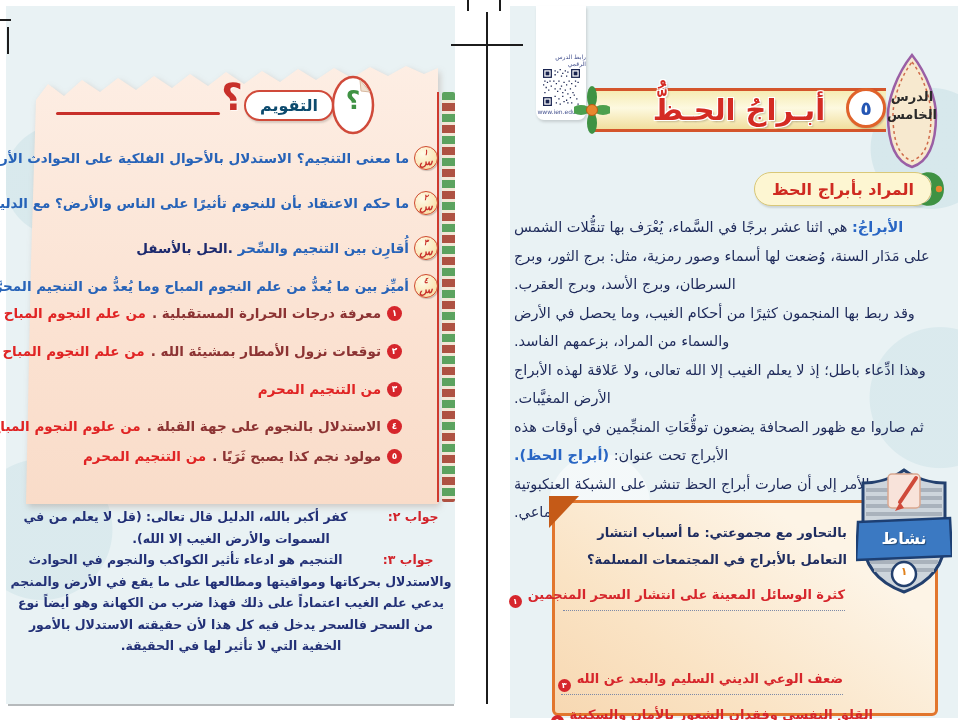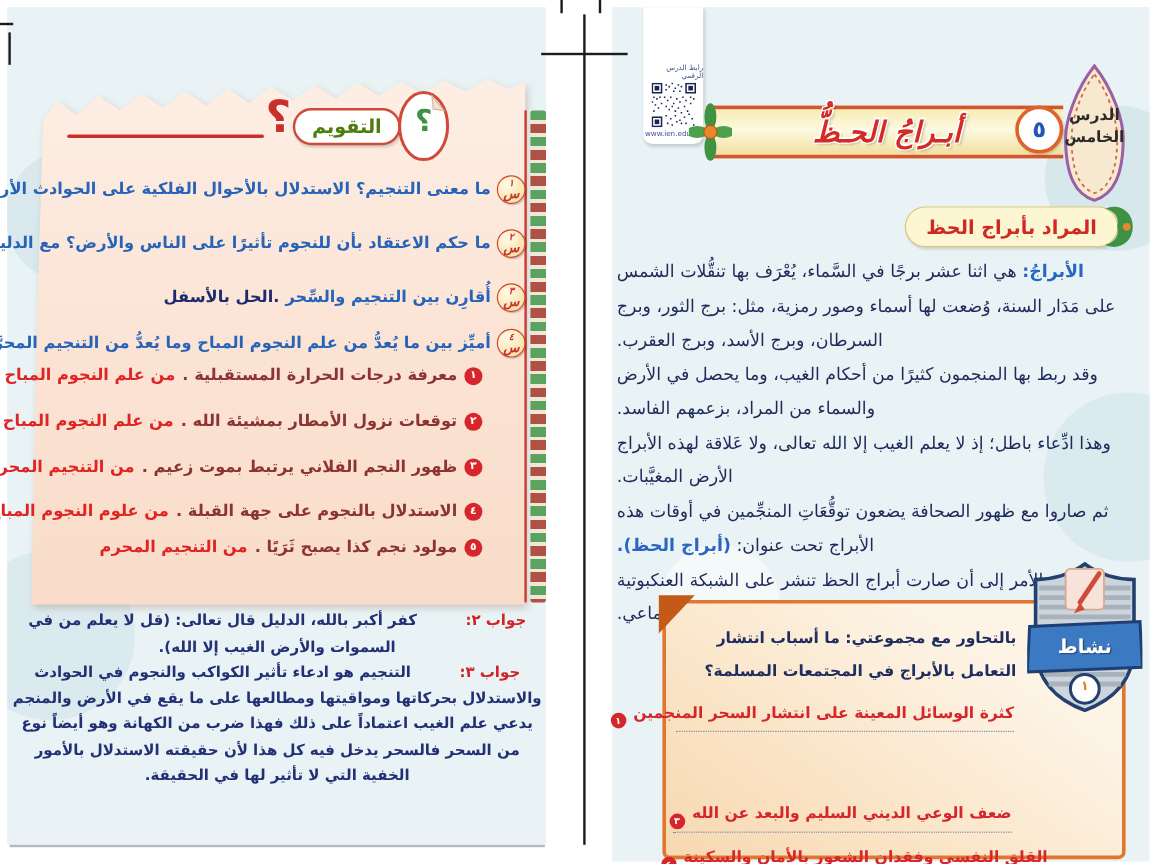--- a/index.html
+++ b/index.html
@@ -40,21 +40,21 @@
   #ornament-strip { position:absolute; left:442px; top:92px; width:13px; height:410px; opacity:.9;
       background:repeating-linear-gradient(180deg,#4c9a4f 0 8px,#f3e6d4 8px 11px,#a8402f 11px 19px,#f3e6d4 19px 22px);
       border-radius:2px; }
 
   
   #assess-line { position:absolute; left:56px; top:112px; width:164px; height:3px; background:#c8302a; border-radius:2px; }
   #assess-qmark { position:absolute; left:216px; top:76px; width:32px; height:56px; color:#c8302a;
       font-size:37px; font-weight:bold; text-align:center; text-shadow:1px 1px 0 rgba(255,255,255,.7); }
   #assess-pill { position:absolute; left:244px; top:90px; width:90px; height:31px; background:#fff;
       border:2px solid #d04a3a; border-radius:16px; display:flex; align-items:center; justify-content:center;
-      color:#4d7c0f; font-size:16px; font-weight:bold; box-shadow:1px 2px 2px rgba(0,0,0,.15); }
+      color:#0c4a6e; font-size:16px; font-weight:bold; box-shadow:1px 2px 2px rgba(0,0,0,.15); }
   #assess-oval { position:absolute; left:330px; top:74px; width:46px; height:62px; }
   #assess-oval-q { position:absolute; left:330px; top:86px; width:46px; text-align:center;
       color:#3f9243; font-size:25px; font-weight:bold; }
 
   
   .q-row { position:absolute; direction:rtl; white-space:nowrap; display:flex; align-items:center;
       gap:5px; font-size:13.5px; font-weight:bold; color:#2763b8; z-index:3; }
   .q-badge { width:24px; height:24px; border-radius:50%; flex:0 0 24px;
       background:radial-gradient(circle at 35% 30%, #fffbe8, #f7d896); border:1.5px solid #cf4a2e;
       display:inline-flex; flex-direction:column; align-items:center; justify-content:center;
@@ -89,22 +89,22 @@
   #qr-block { position:absolute; left:536px; top:6px; width:50px; height:114px; background:#fff;
       border-radius:0 0 8px 8px; box-shadow:1px 2px 3px rgba(0,0,0,.15); display:flex; flex-direction:column;
       align-items:center; justify-content:flex-end; padding-bottom:5px; gap:2px; }
   #qr-caption { font-size:6px; color:#44518e; direction:rtl; }
   #qr-url { font-size:6px; color:#44518e; }
 
   #lesson-banner { position:absolute; left:592px; top:88px; width:294px; height:44px;
       border-top:3px solid #d4552b; border-bottom:3px solid #d4552b;
       background:linear-gradient(180deg,#f6ecb4 0%,#fdf9e0 45%,#f1df9e 100%);
       display:flex; align-items:center; justify-content:center; z-index:1; }
-  #lesson-title { color:#d42b23; font-size:24px; font-weight:bold; direction:rtl;
-      text-shadow:1px 1px 0 #fff,-1px -1px 0 #fff,1px -1px 0 #fff,-1px 1px 0 #fff, 2px 2px 2px rgba(0,0,0,.2);font-style:italic; }
+  #lesson-title { color:#d42b23; font-size:29px; font-weight:bold; direction:rtl;
+      text-shadow:1px 1px 0 #fff,-1px -1px 0 #fff,1px -1px 0 #fff,-1px 1px 0 #fff, 2px 2px 2px rgba(0,0,0,.2); }
   #banner-finial { position:absolute; left:574px; top:84px; z-index:2; }
   #lesson-number-circle { position:absolute; left:846px; top:88px; width:40px; height:40px; border-radius:50%;
       background:#fff; border:3px solid #e0622a; display:flex; align-items:center; justify-content:center;
       color:#2456b4; font-size:19px; font-weight:bold; z-index:3; box-shadow:1px 1px 2px rgba(0,0,0,.2); }
   #medallion { position:absolute; left:882px; top:52px; z-index:2; }
   #medallion-text { position:absolute; left:884px; top:88px; width:56px; text-align:center; z-index:3;
       color:#2a2a2a; font-size:13px; font-weight:bold; line-height:18px; direction:rtl; }
 
   #section-pill { position:absolute; left:754px; top:172px; width:178px; height:34px; background:#fdf6d2;
       border:1.5px solid #d9c878; border-radius:17px; display:flex; align-items:center; justify-content:center;
@@ -211,21 +211,20 @@
     <span class="d-text">معرفة درجات الحرارة المستقبلية .</span>
     <span class="d-ans">من علم النجوم المباح</span>
   </div>
   <div class="d-row" id="d-row-2">
     <span class="d-num">٢</span>
     <span class="d-text">توقعات نزول الأمطار بمشيئة الله .</span>
     <span class="d-ans">من علم النجوم المباح</span>
   </div>
   <div class="d-row" id="d-row-3">
     <span class="d-num">٣</span>
-    <span class="d-text">ظهور النجم الفلاني يرتبط بموت زعيم .</span>
     <span class="d-ans">من التنجيم المحرم</span>
   </div>
   <div class="d-row" id="d-row-4">
     <span class="d-num">٤</span>
     <span class="d-text">الاستدلال بالنجوم على جهة القبلة .</span>
     <span class="d-ans">من علوم النجوم المباح</span>
   </div>
   <div class="d-row" id="d-row-5">
     <span class="d-num">٥</span>
     <span class="d-text">مولود نجم كذا يصبح ثَرَيًا .</span>

